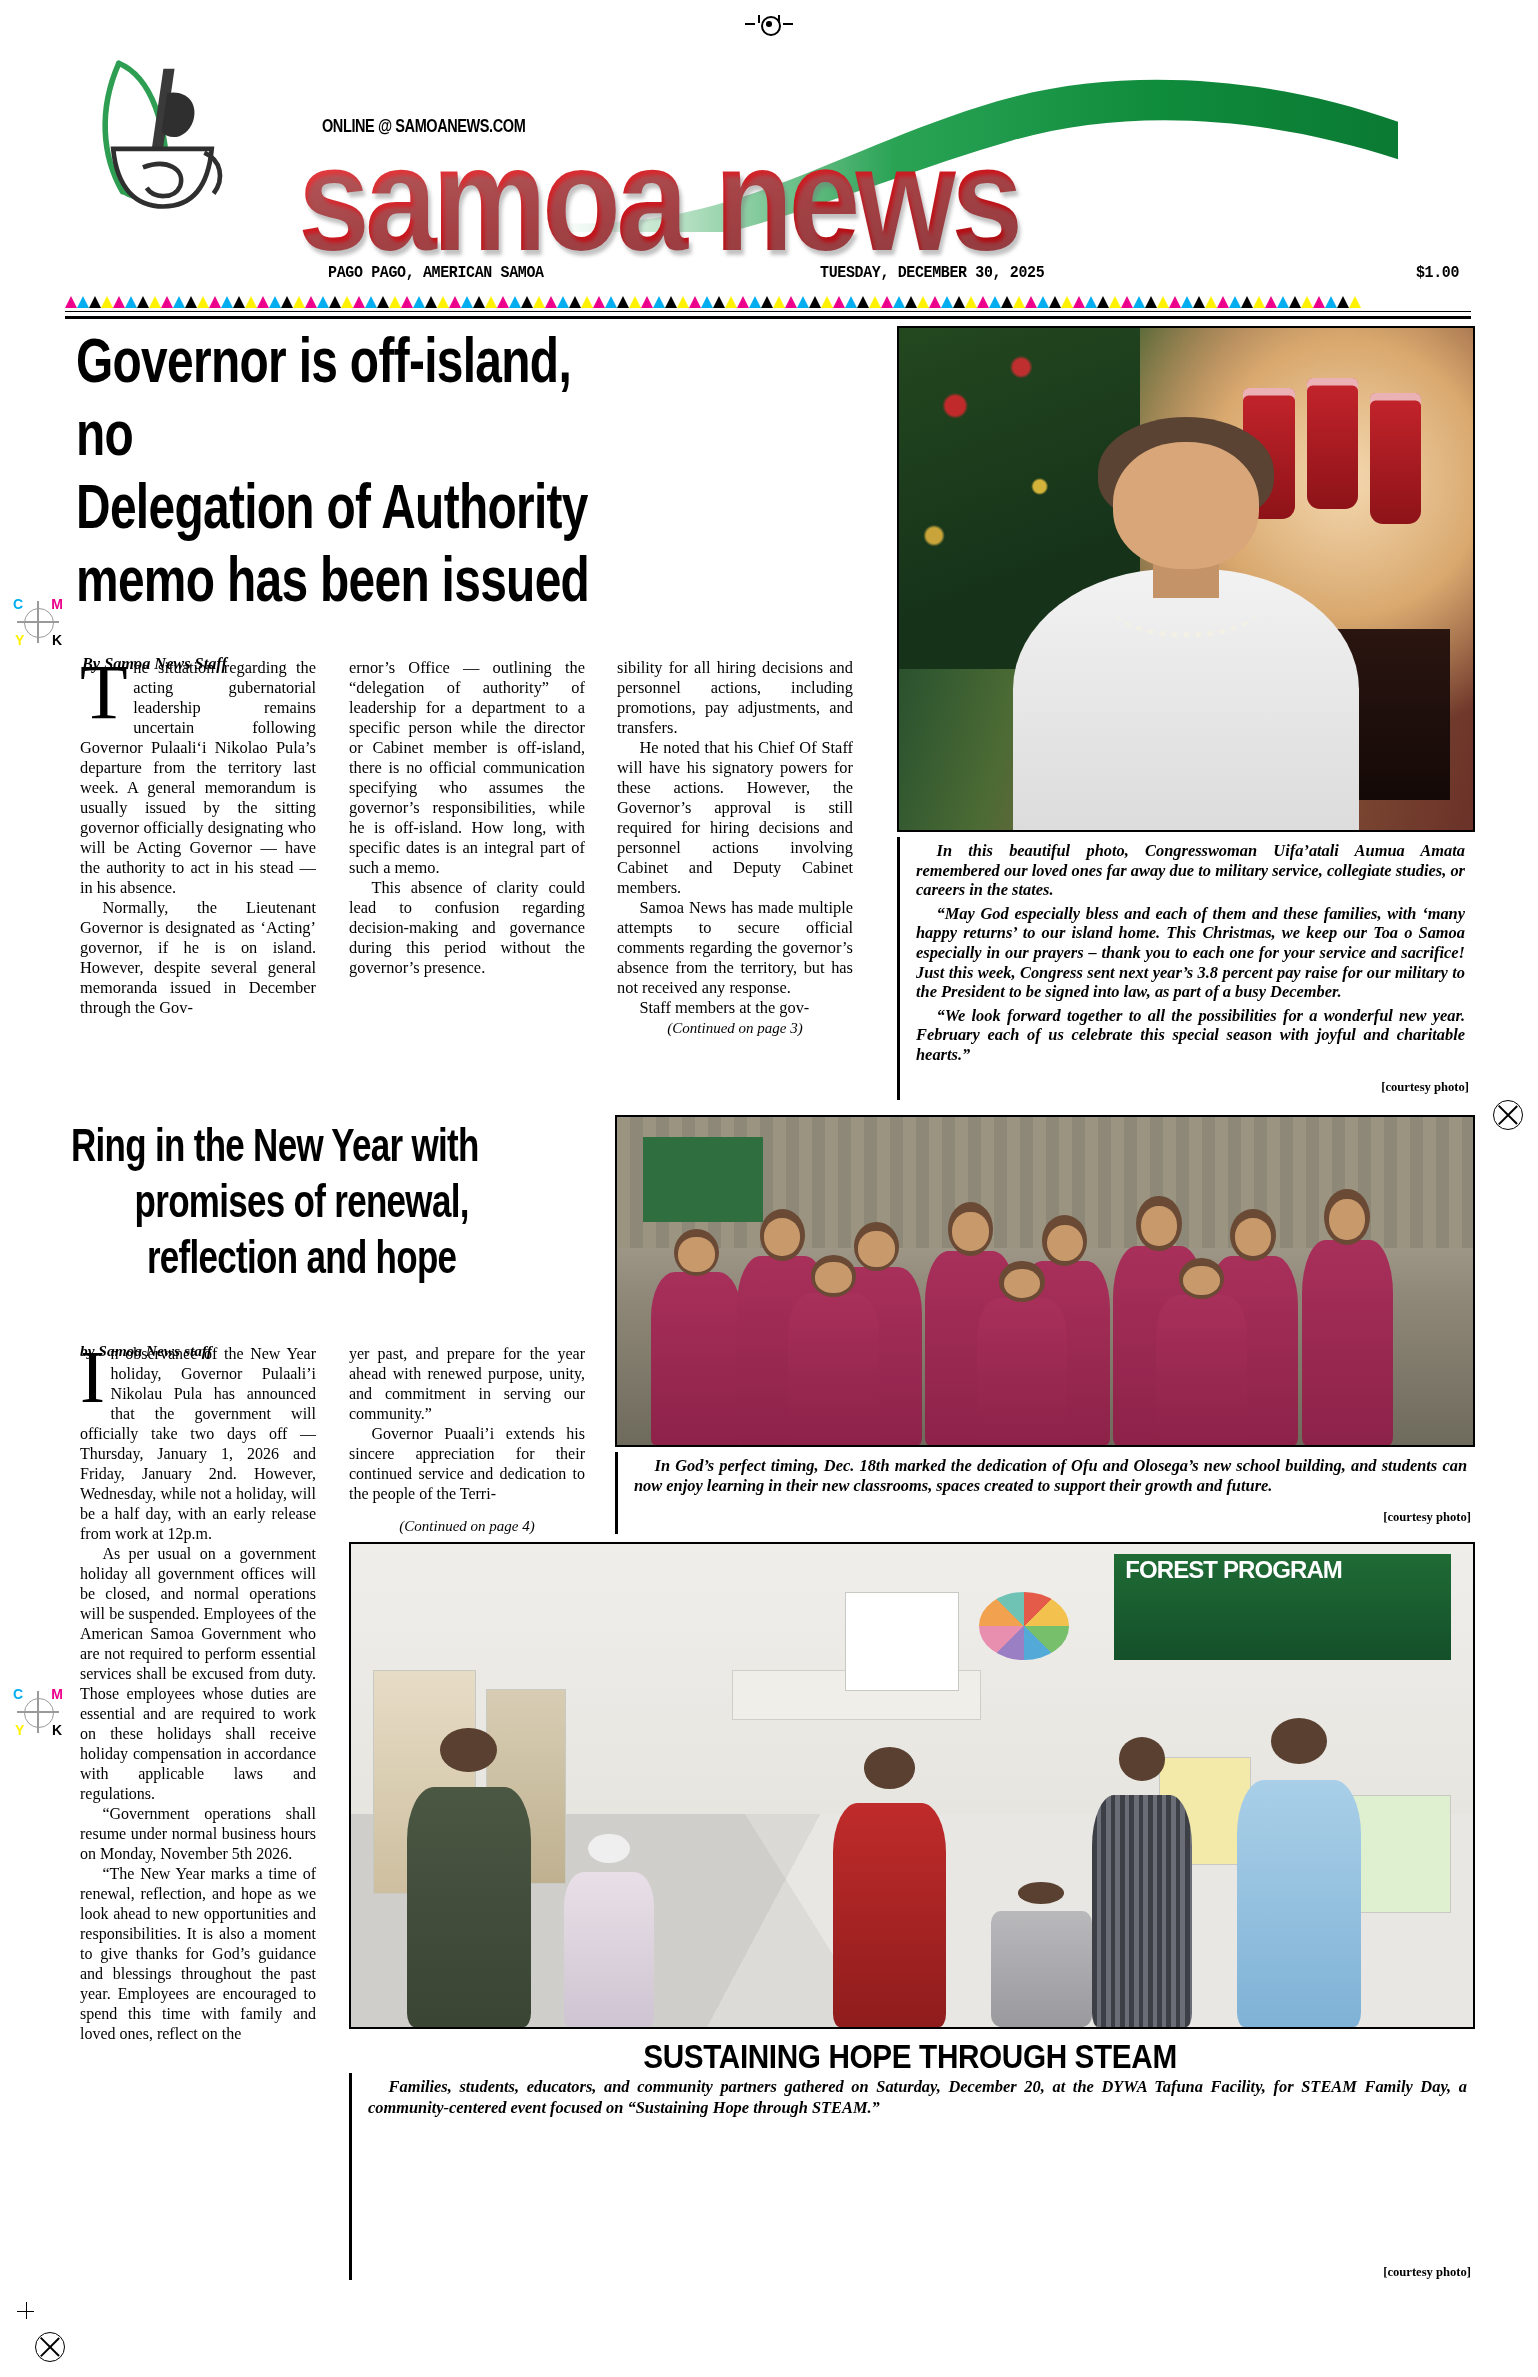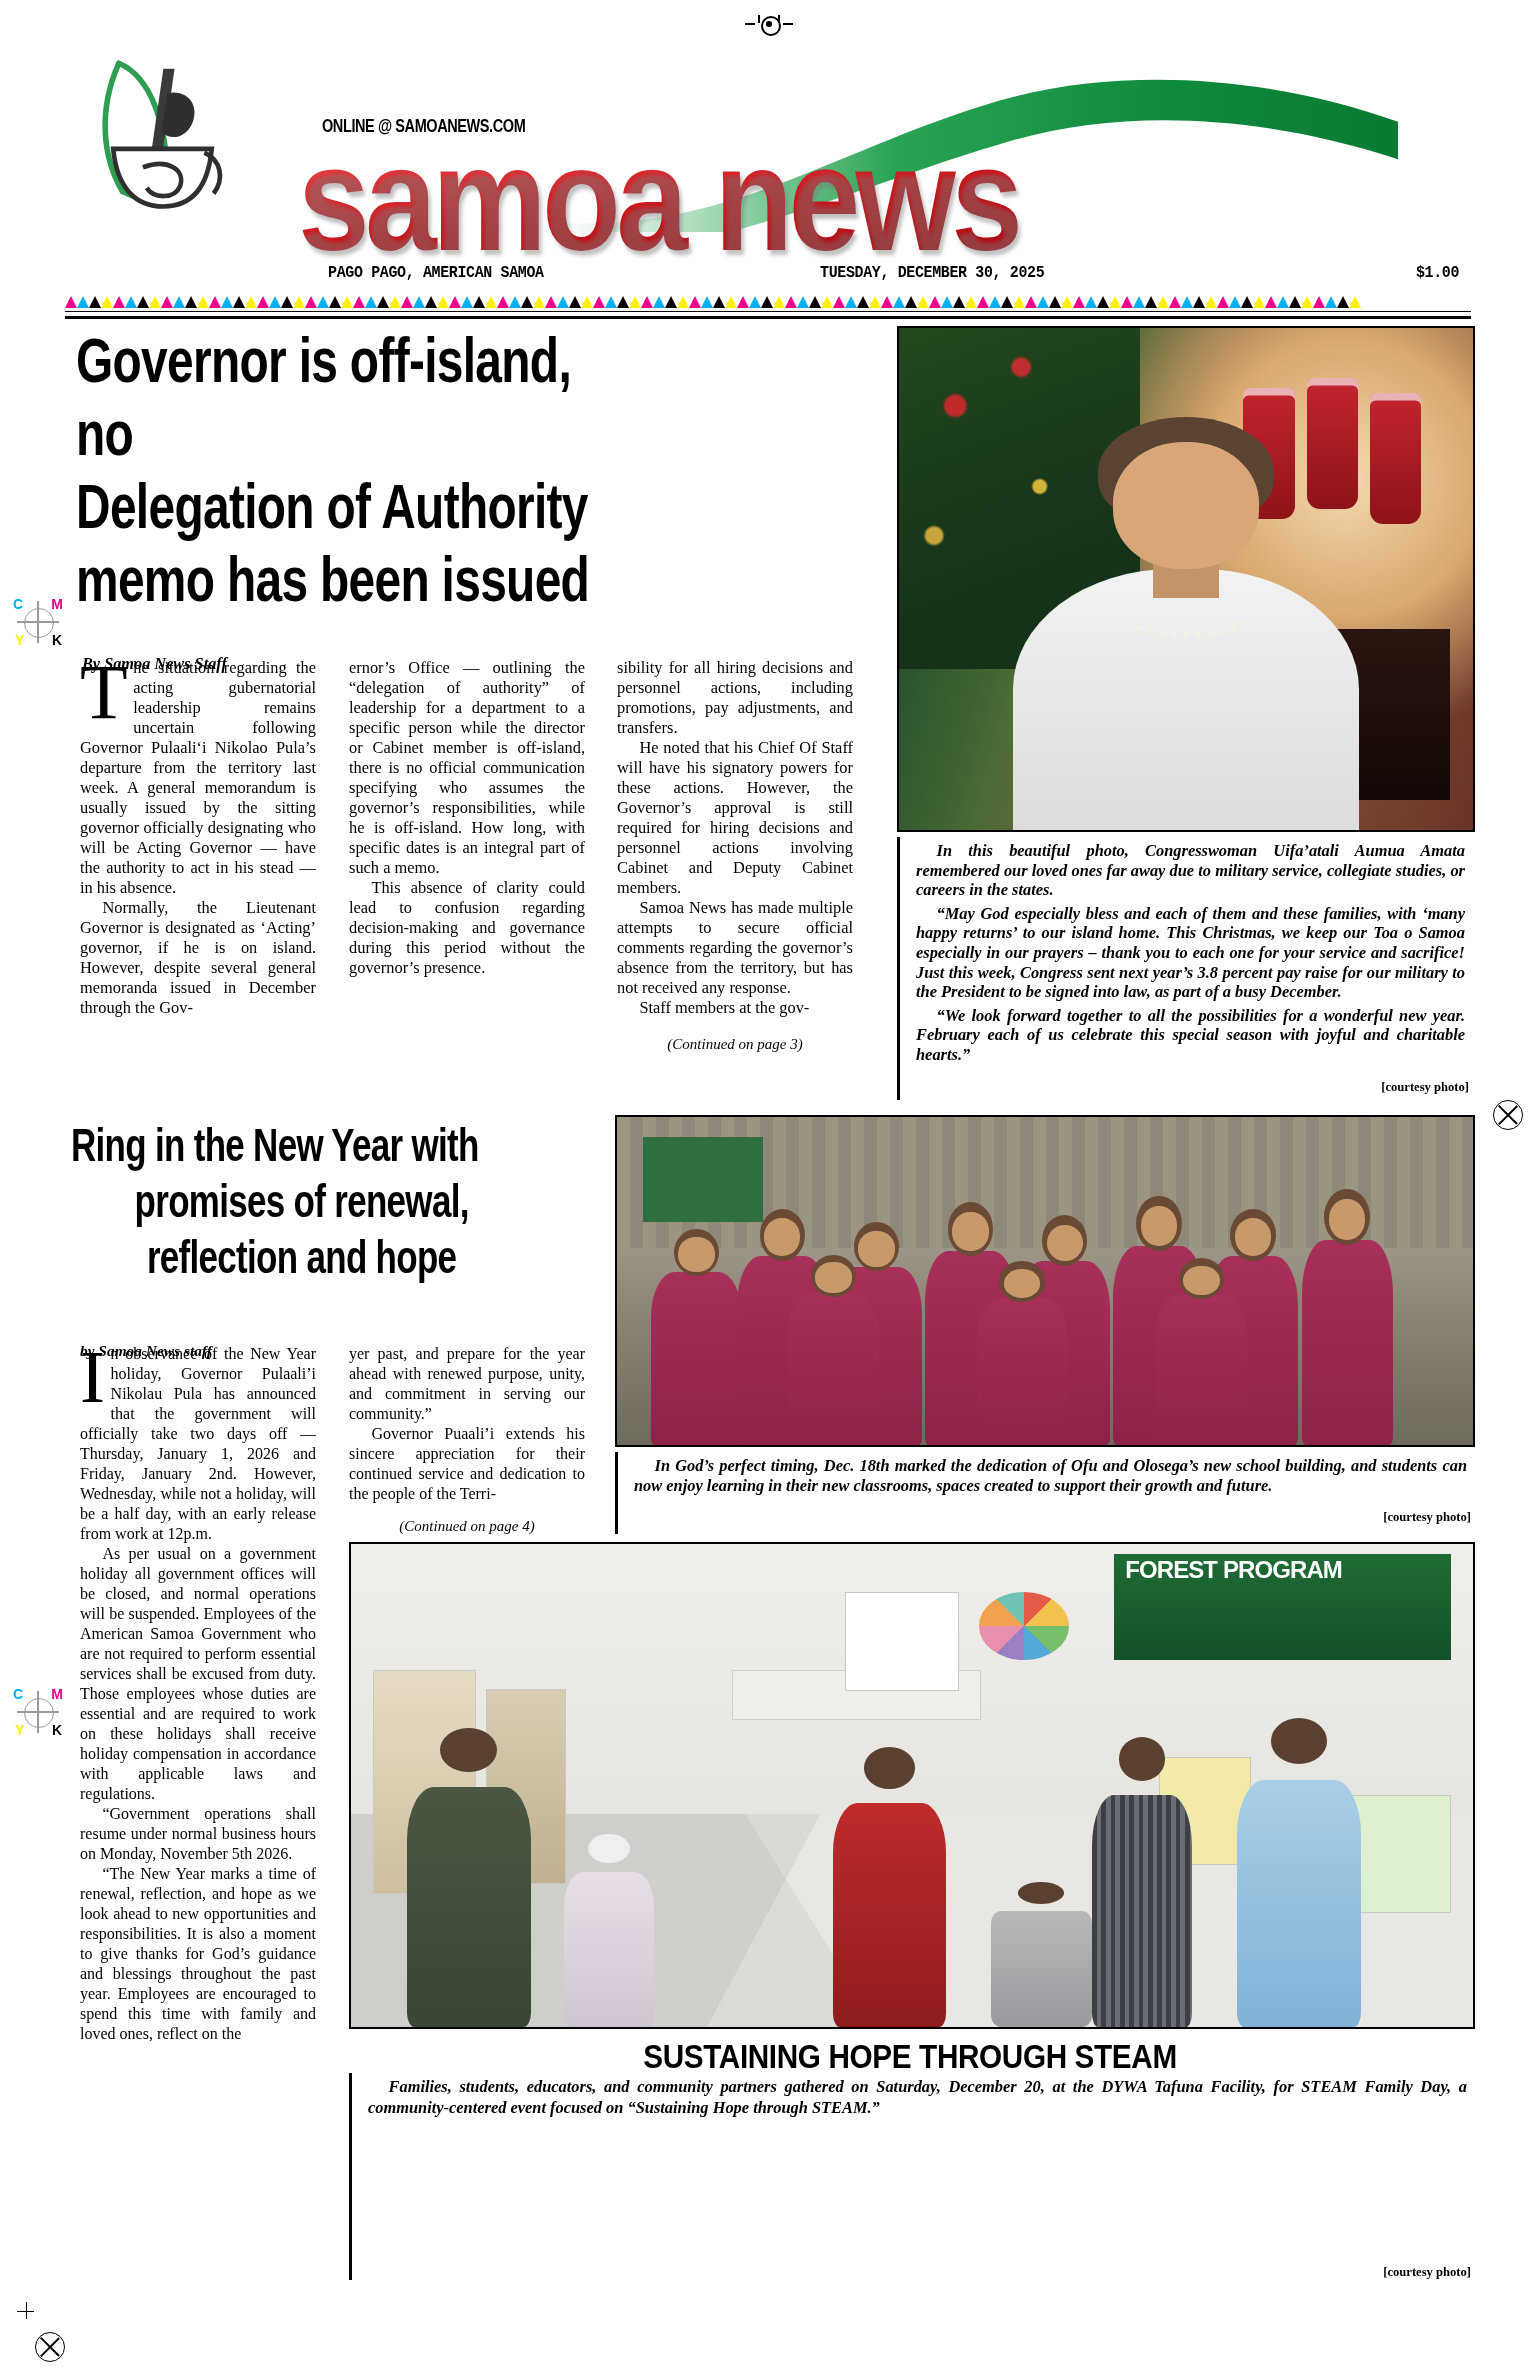--- a/index.html
+++ b/index.html
@@ -328,21 +328,21 @@
 <div class="bodycol" style="position:absolute;left:349px;top:658px;width:236px;">
   <p class="noind">ernor’s Office — outlining the “delegation of authority” of leadership for a department to a specific person while the director or Cabinet member is off-island, there is no official communication specifying who assumes the governor’s responsibilities, while he is off-island. How long, with specific dates is an integral part of such a memo.</p>
   <p>This absence of clarity could lead to confusion regarding decision-making and governance during this period without the governor’s presence.</p>
 </div>
 
 <div class="bodycol" style="position:absolute;left:617px;top:658px;width:236px;">
   <p class="noind">sibility for all hiring decisions and personnel actions, including promotions, pay adjustments, and transfers.</p>
   <p>He noted that his Chief Of Staff will have his signatory powers for these actions. However, the Governor’s approval is still required for hiring decisions and personnel actions involving Cabinet and Deputy Cabinet members.</p>
   <p>Samoa News has made multiple attempts to secure official comments regarding the governor’s absence from the territory, but has not received any response.</p>
   <p>Staff members at the gov-</p>
-  <div class="jump" style="margin-top:16px;font-style:italic;">(Continued on page 3)</div>
+  <div class="jump" style="margin-top:0;font-style:italic;">(Continued on page 3)</div>
 </div>
 
 <div class="photo p1" style="left:897px;top:326px;width:574px;height:502px;">
   <div class="p1bg"></div>
   <div class="tree"></div>
   <div class="stock s3"></div>
     <div class="stock s1"></div>
     <div class="stock s2"></div>
   <div class="fire"></div>
   <div class="person">

